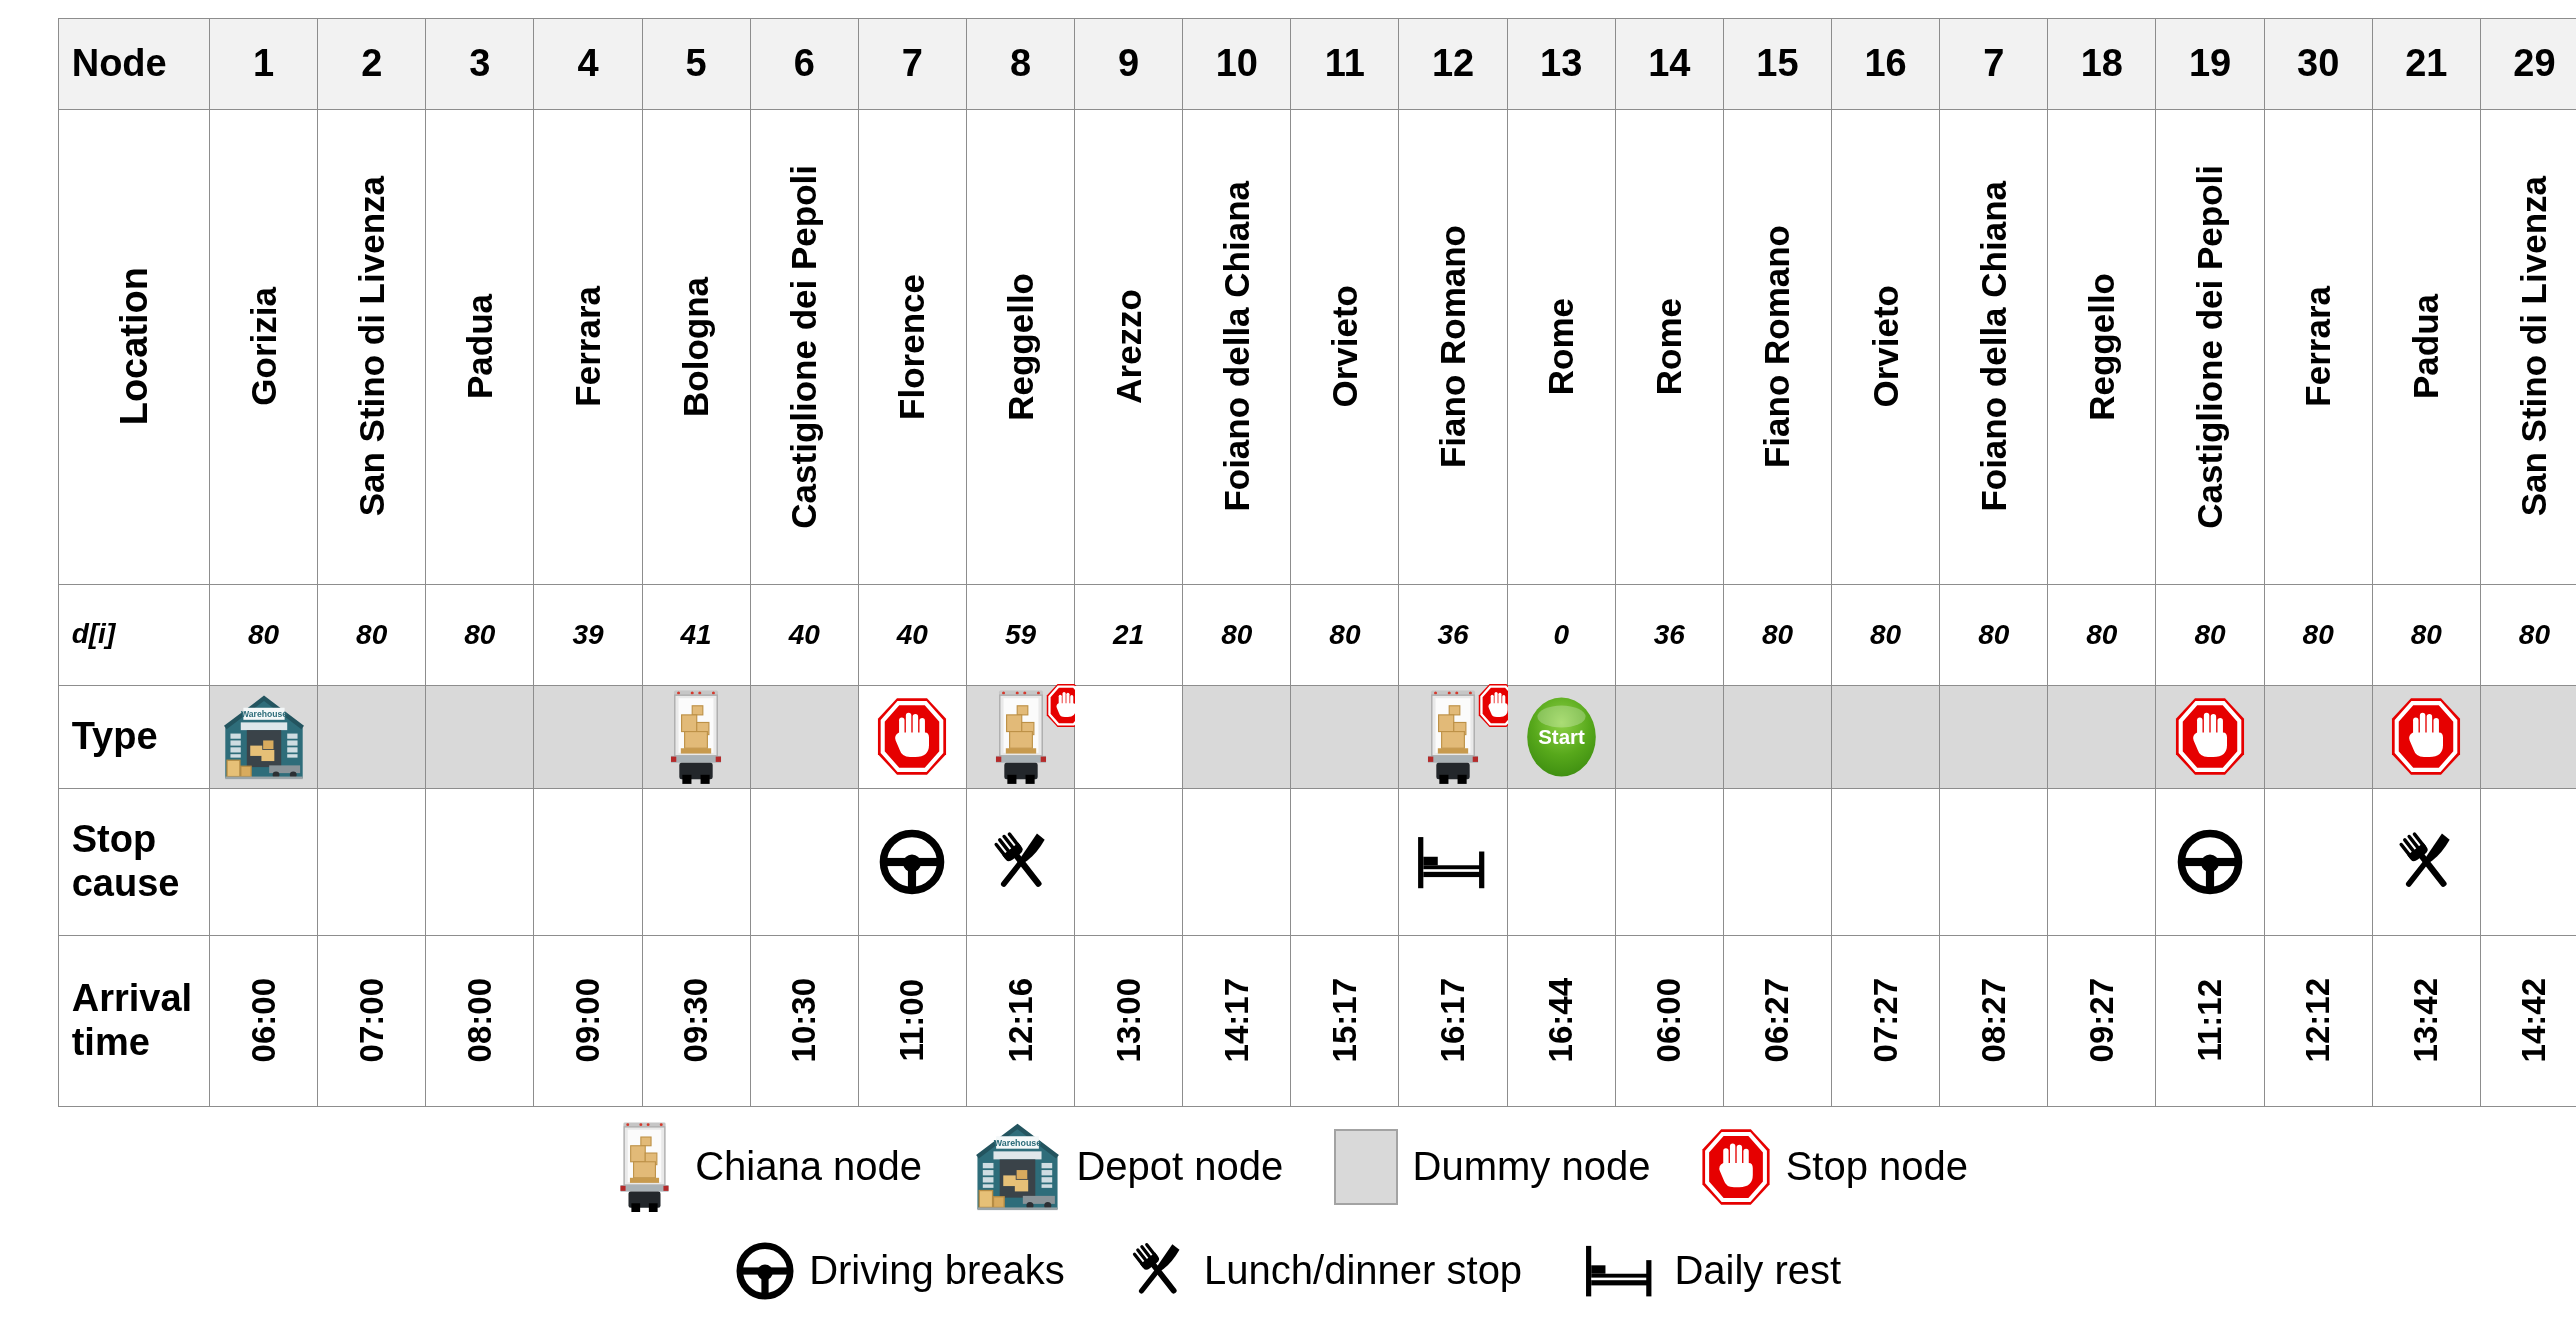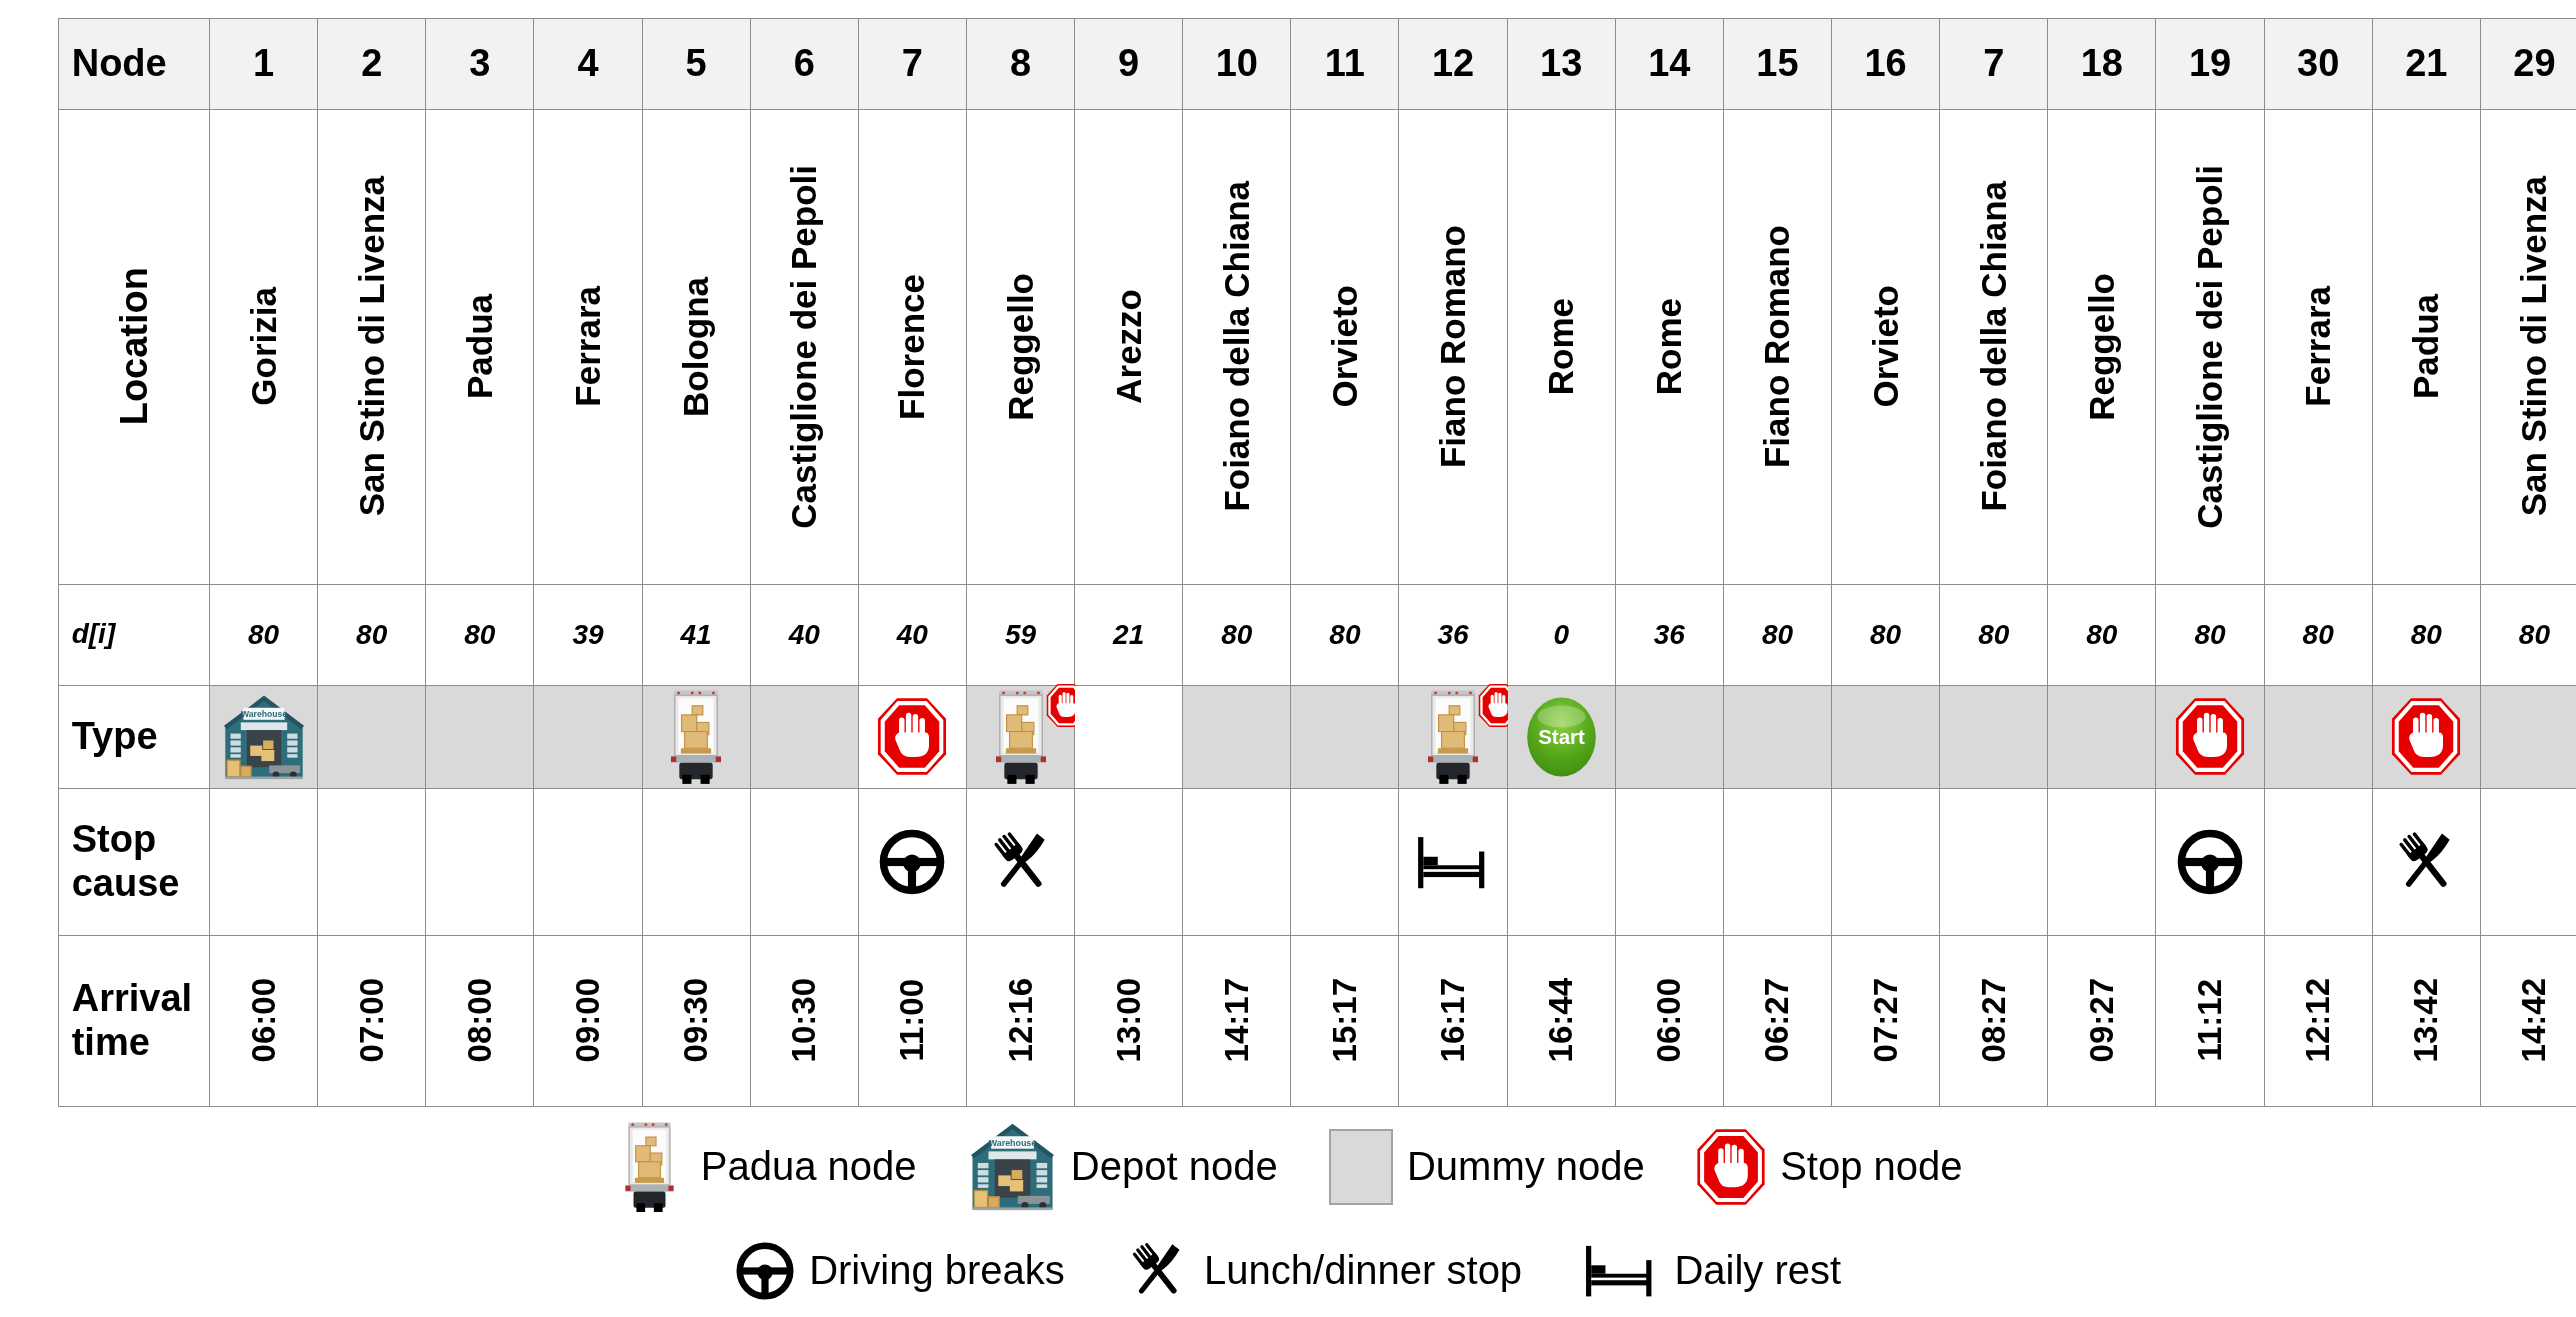--- a/index.html
+++ b/index.html
@@ -439,21 +439,21 @@
     <div class="cell c-arr">
       <span class="vtext">14:42</span>
     </div>
   </div>
 
 <div class="legend-row" id="legend-row-1">
     <div class="legend-item">
       <svg width="73" height="91" viewBox="0 0 92 115">
         <use href="#sym-truck"></use>
       </svg>
-      <span>Padua node</span>
+      <span>Chiana node</span>
     </div>
     <div class="legend-item">
       <svg width="89" height="89" viewBox="0 0 112 112">
         <use href="#sym-warehouse"></use>
       </svg>
       <span>Depot node</span>
     </div>
     <div class="legend-item">
       <div class="dummy-swatch"></div>
       <span>Dummy node</span>

